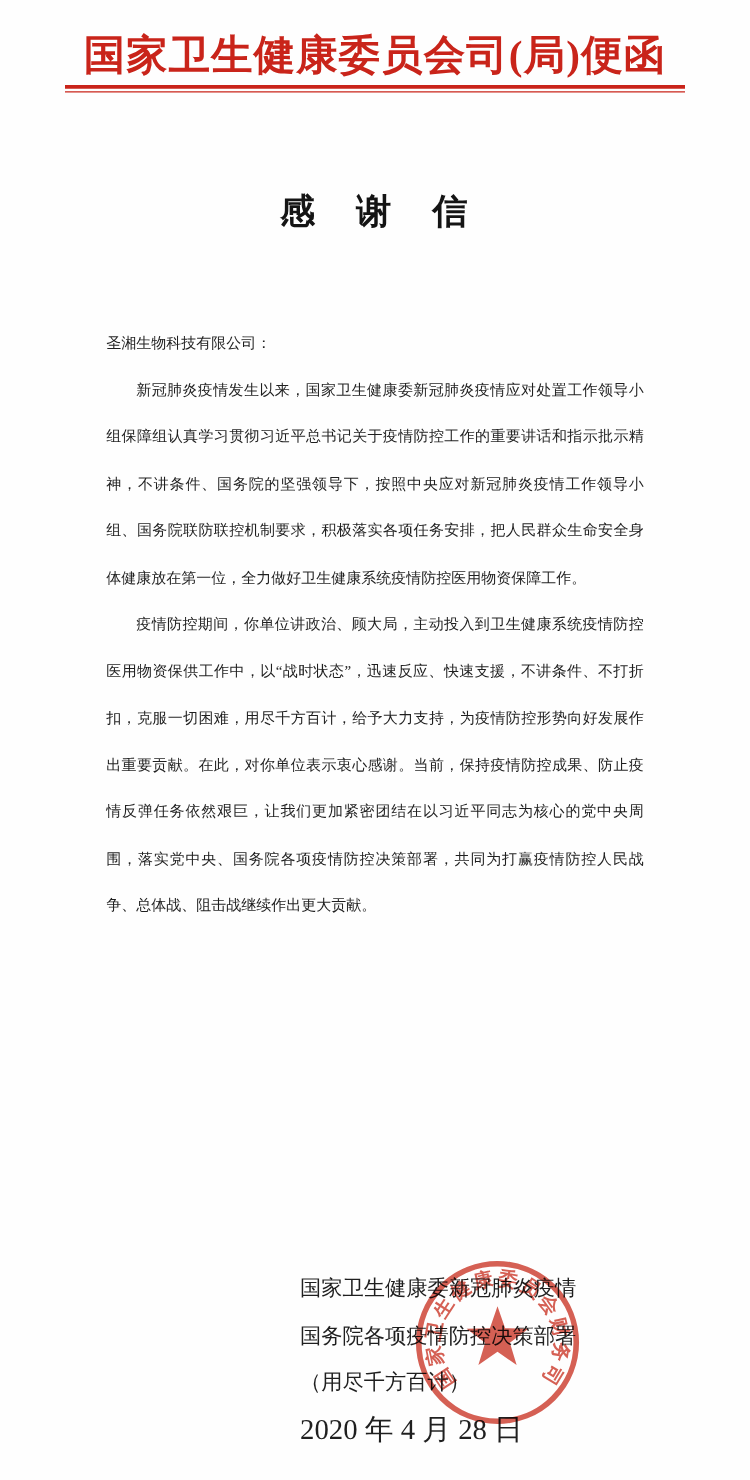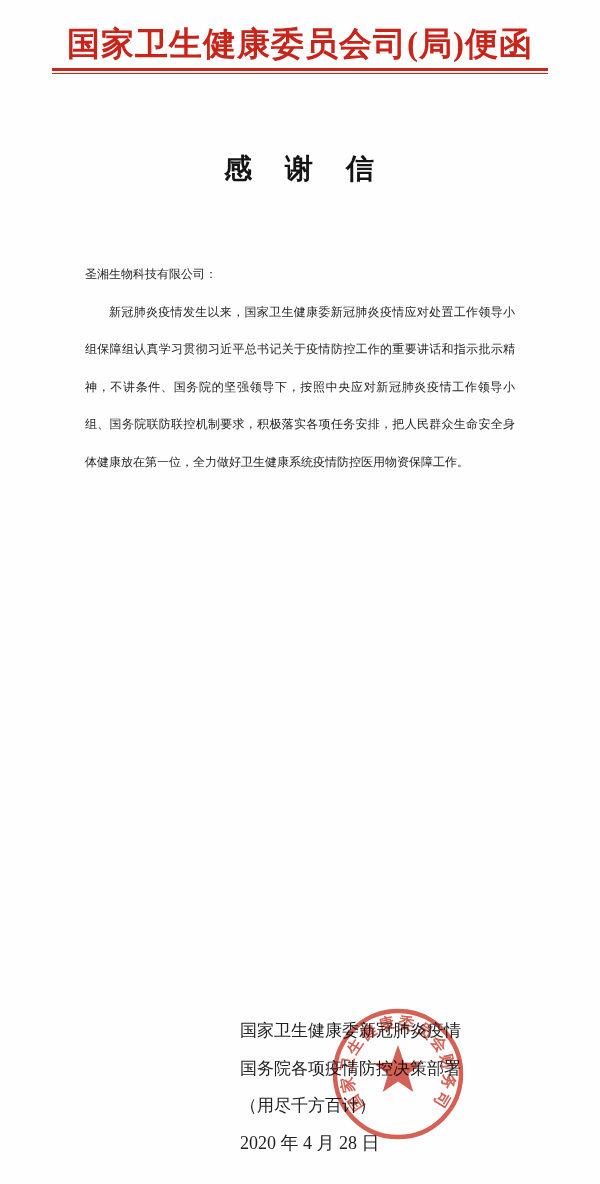--- a/index.html
+++ b/index.html
@@ -46,21 +46,21 @@
   }
   .salutation { text-indent:0; }
   .body-block p { margin:0; text-indent:2em; }
   
   .signature {
     position:absolute; top:1012px; left:240px; width:316px;
     font-size:17px; line-height:37.5px;
     color:#1f1f1f;
     white-space:nowrap;
   }
-  .signature .date-line { font-size:18px; }
+  .signature .date-line { font-size:23px; }
   
   .seal {
     position:absolute; left:326px; top:1002px;
     width:144px; height:144px;
     opacity:0.86;
     mix-blend-mode:multiply;
     pointer-events:none;
   }
   .seal text {
     font-family:"Liberation Serif","DejaVu Serif",serif;
@@ -73,20 +73,21 @@
 <div class="page">
 
   <div class="letterhead">国家卫生健康委员会司(局)便函</div>
   <div class="head-rule"></div>
 
   <div class="doc-title">感 谢 信</div>
 
   <div class="body-block">
     <div class="salutation">圣湘生物科技有限公司：</div>
     <p>新冠肺炎疫情发生以来，国家卫生健康委新冠肺炎疫情应对处置工作领导小组保障组认真学习贯彻习近平总书记关于疫情防控工作的重要讲话和指示批示精神，不讲条件、国务院的坚强领导下，按照中央应对新冠肺炎疫情工作领导小组、国务院联防联控机制要求，积极落实各项任务安排，把人民群众生命安全身体健康放在第一位，全力做好卫生健康系统疫情防控医用物资保障工作。</p>
+    <p>疫情防控期间，你单位讲政治、顾大局，主动投入到卫生健康系统疫情防控医用物资保供工作中，以“战时状态”，迅速反应、快速支援，不讲条件、不打折扣，克服一切困难，用尽千方百计，给予大力支持，为疫情防控形势向好发展作出重要贡献。在此，对你单位表示衷心感谢。当前，保持疫情防控成果、防止疫情反弹任务依然艰巨，让我们更加紧密团结在以习近平同志为核心的党中央周围，落实党中央、国务院各项疫情防控决策部署，共同为打赢疫情防控人民战争、总体战、阻击战继续作出更大贡献。</p>
   </div>
 
   <div class="signature">
     <div>国家卫生健康委新冠肺炎疫情</div>
     <div>国务院各项疫情防控决策部署</div>
     <div>（用尽千方百计）</div>
     <div class="date-line">2020 年 4 月 28 日</div>
   </div>
 
   <svg class="seal" viewBox="-72 -72 144 144" xmlns="http://www.w3.org/2000/svg">

